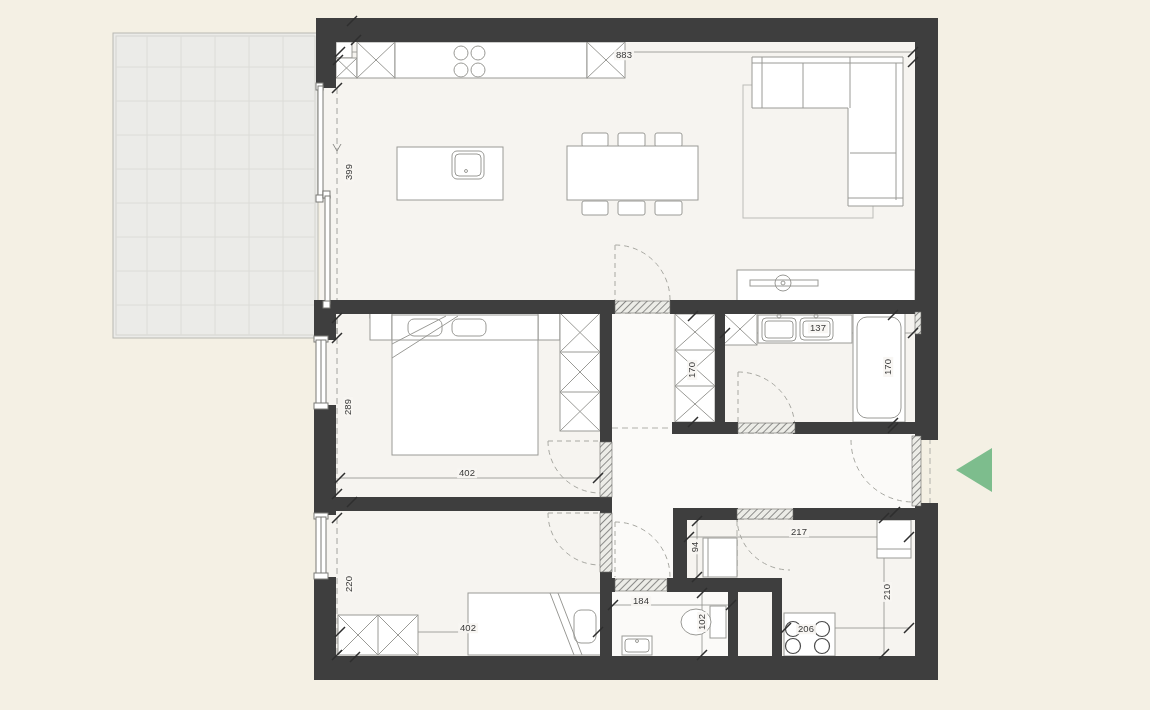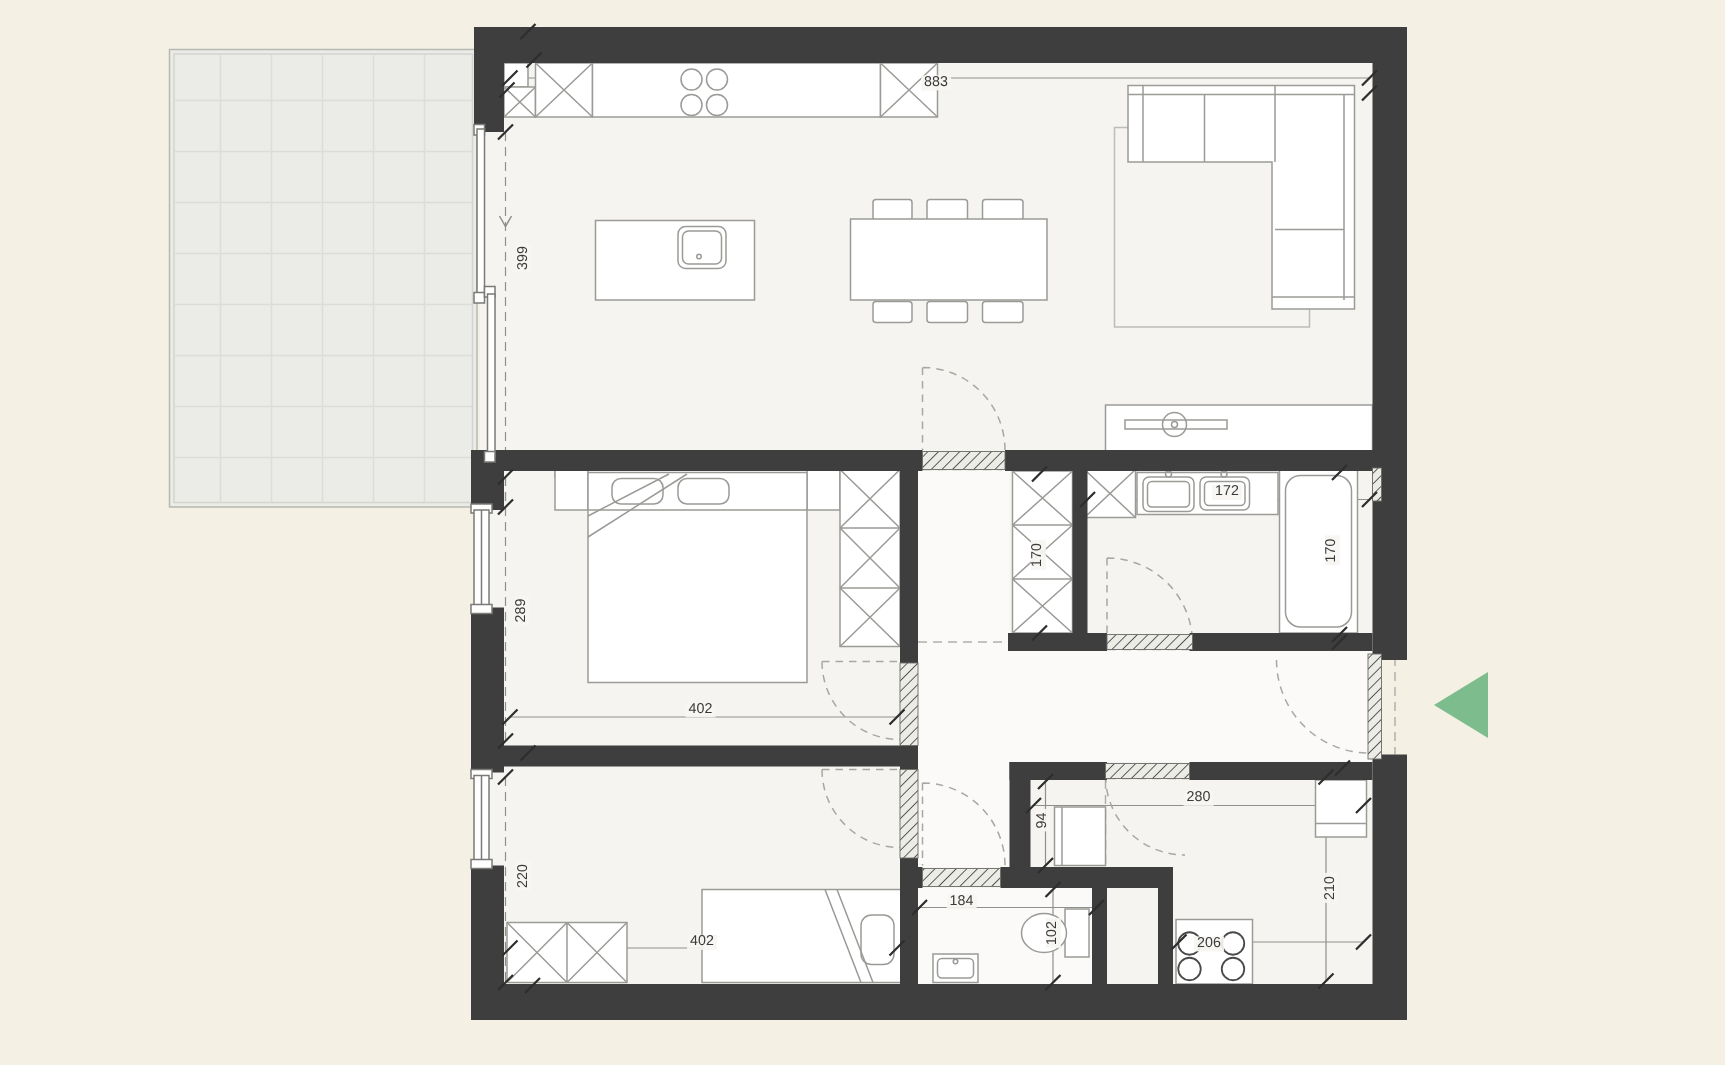--- a/index.html
+++ b/index.html
@@ -320,21 +320,21 @@
   <polygon points="956,470 992,448 992,492" fill="var(--accent-green)"></polygon>
 </svg>
 
   <span class="dim-label" style="left:624px;top:55px;">883</span>
   <span class="dim-label v" style="left:349px;top:172px;">399</span>
   <span class="dim-label v" style="left:348px;top:407px;">289</span>
   <span class="dim-label" style="left:467px;top:473px;">402</span>
   <span class="dim-label v" style="left:349px;top:584px;">220</span>
   <span class="dim-label" style="left:468px;top:628px;">402</span>
   <span class="dim-label v" style="left:692px;top:370px;">170</span>
-  <span class="dim-label" style="left:818px;top:328px;">172</span>
+  <span class="dim-label" style="left:818px;top:328px;">137</span>
   <span class="dim-label v" style="left:888px;top:367px;">170</span>
-  <span class="dim-label" style="left:799px;top:532px;">280</span>
+  <span class="dim-label" style="left:799px;top:532px;">217</span>
   <span class="dim-label v" style="left:695px;top:547px;">94</span>
   <span class="dim-label" style="left:641px;top:601px;">184</span>
   <span class="dim-label v" style="left:702px;top:622px;">102</span>
   <span class="dim-label" style="left:806px;top:629px;">206</span>
   <span class="dim-label v" style="left:887px;top:592px;">210</span>
 </div>
 
 </body></html>

